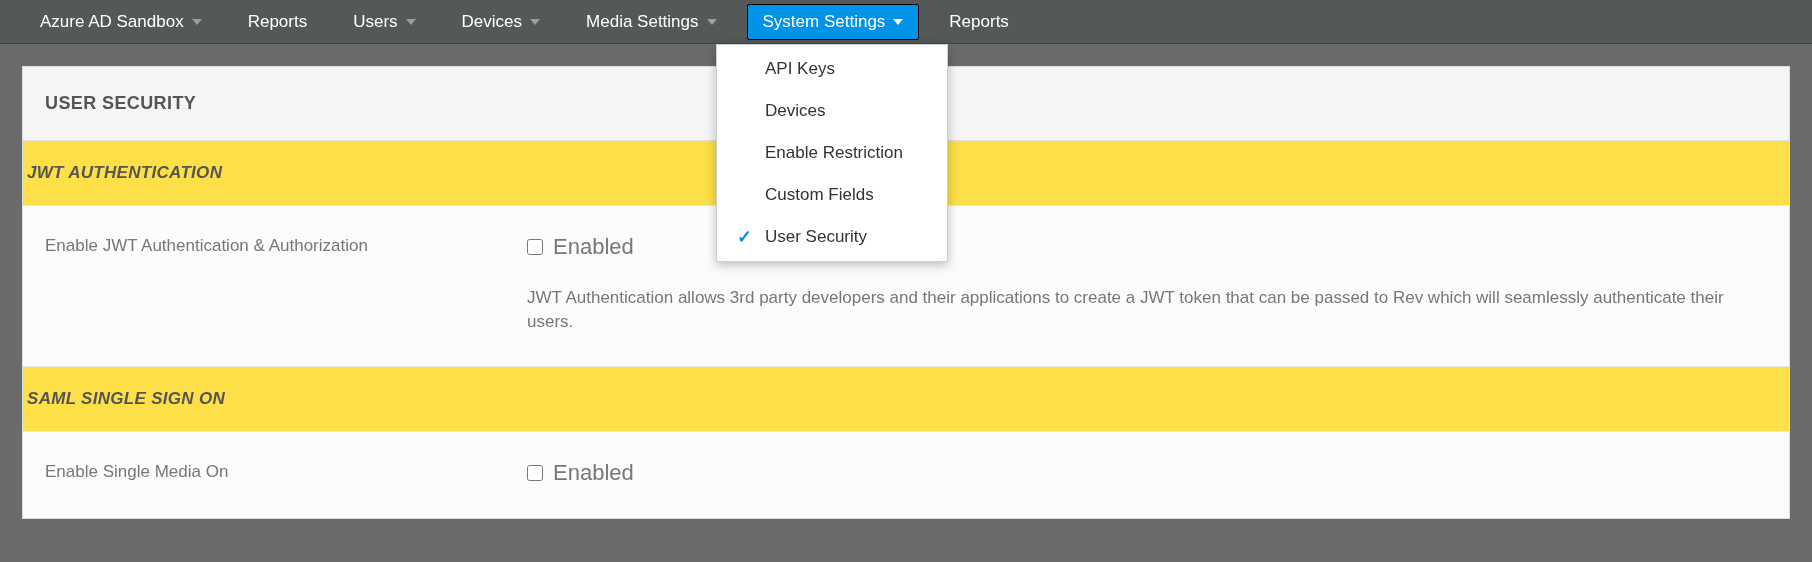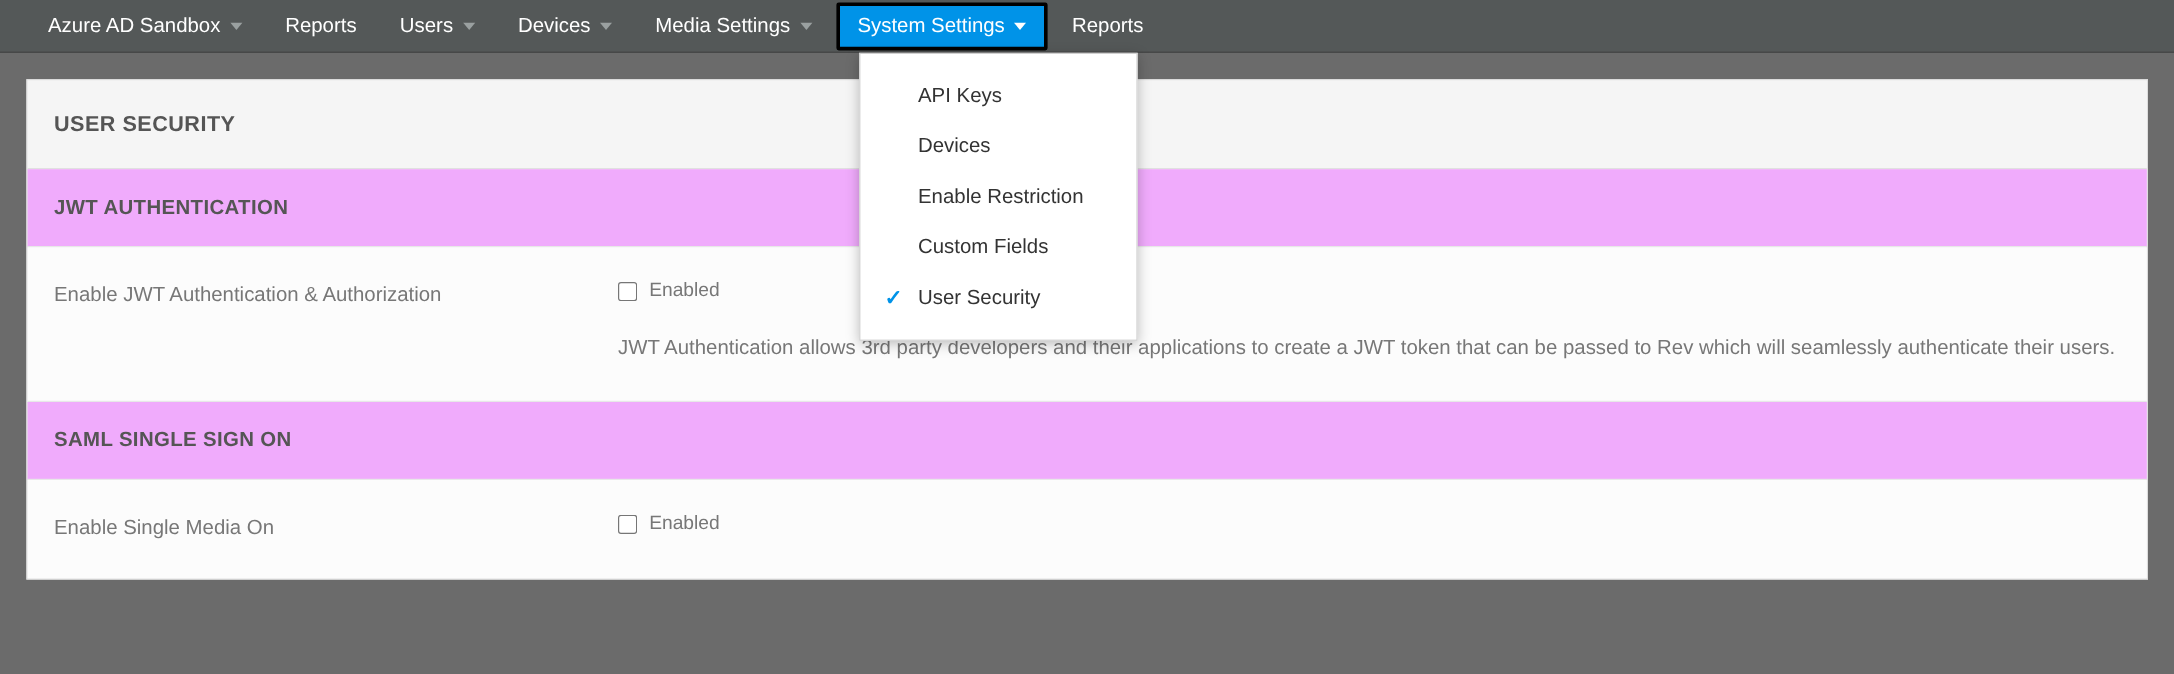--- a/index.html
+++ b/index.html
@@ -14,38 +14,38 @@
       height: 562px;
       overflow: hidden;
       position: relative;
     }
     .topnav {
       background: #545858;
       height: 44px;
       display: flex;
       align-items: center;
       padding: 0 24px;
-      gap: 4px;
+      gap: 14px;
       border-bottom: 1px solid #444;
       position: relative;
       z-index: 5;
     }
     .nav-item {
       color: #fff;
       font-size: 17px;
       padding: 8px 16px;
       cursor: pointer;
       display: flex;
       align-items: center;
       gap: 6px;
       font-weight: 500;
     }
     .nav-item.active {
       background: #0093e8;
-      border: 3px solid #000000;
+      border: 1px solid #000000;
       border-radius: 2px;
       padding: 7px 15px;
     }
     .caret-down {
       width: 0;
       height: 0;
       border-left: 5px solid transparent;
       border-right: 5px solid transparent;
       border-top: 6px solid #9aa0a0;
       margin-left: 2px;
@@ -54,21 +54,21 @@
       border-top-color: #fff;
     }
     .dropdown {
       position: absolute;
       top: 44px;
       left: 716px;
       width: 232px;
       background: #fff;
       box-shadow: 0 3px 10px rgba(0,0,0,0.25);
       border: 1px solid #d0d0d0;
-      padding: 14px 0;
+      padding: 3px 0;
       z-index: 20;
     }
     .dropdown-item {
       padding: 11px 24px 11px 48px;
       font-size: 17px;
       color: #333;
       cursor: pointer;
       display: flex;
       align-items: center;
       position: relative;
@@ -90,36 +90,38 @@
     .section-header {
       padding: 26px 22px;
       font-size: 18px;
       font-weight: 600;
       color: #555;
       letter-spacing: 0.4px;
       border-bottom: 1px solid #e0e0e0;
       background: #f5f5f5;
     }
     .sub-section-header {
-      padding: 22px 22px;
+      padding: 22px 4px;
       font-size: 17px;
       font-weight: 600;
       color: #555;
       letter-spacing: 0.3px;
       border-bottom: 1px solid #e8e8e8;
-      background: #f0abfc;
+      background: #fde047;
+      font-style: italic;
     }
     .section-body {
       padding: 28px 22px 32px 22px;
       background: #fcfcfc;
       border-bottom: 1px solid #e8e8e8;
     }
     .row {
       display: flex;
       align-items: flex-start;
+      gap: 12px;
     }
     .label-col {
       width: 470px;
       color: #777;
       font-size: 17px;
       padding-top: 2px;
     }
     .control-col {
       flex: 1;
     }
@@ -128,21 +130,21 @@
       align-items: center;
       gap: 10px;
     }
     .checkbox-line input[type="checkbox"] {
       width: 16px;
       height: 16px;
       cursor: pointer;
     }
     .checkbox-label {
       color: #777;
-      font-size: 16px;
+      font-size: 22px;
     }
     .help-text {
       color: #777;
       font-size: 17px;
       margin-top: 26px;
       line-height: 1.4;
       max-width: 1320px;
     }
   </style>
 </head>

